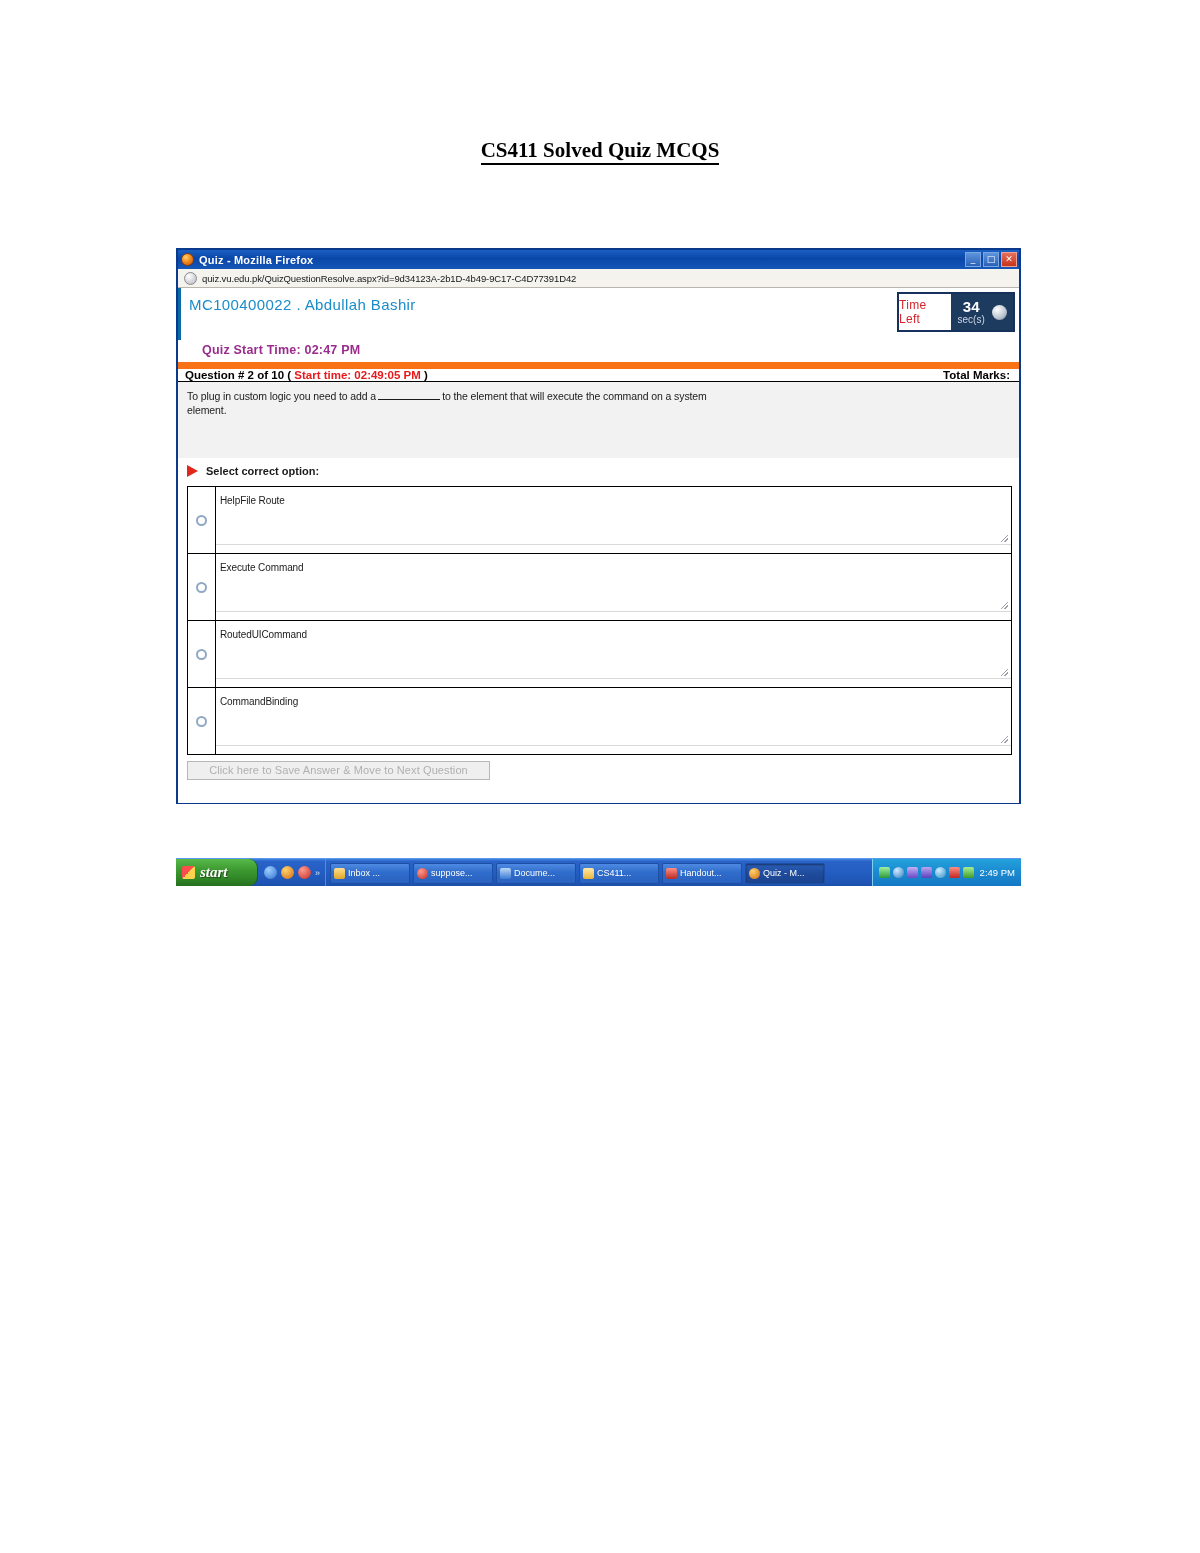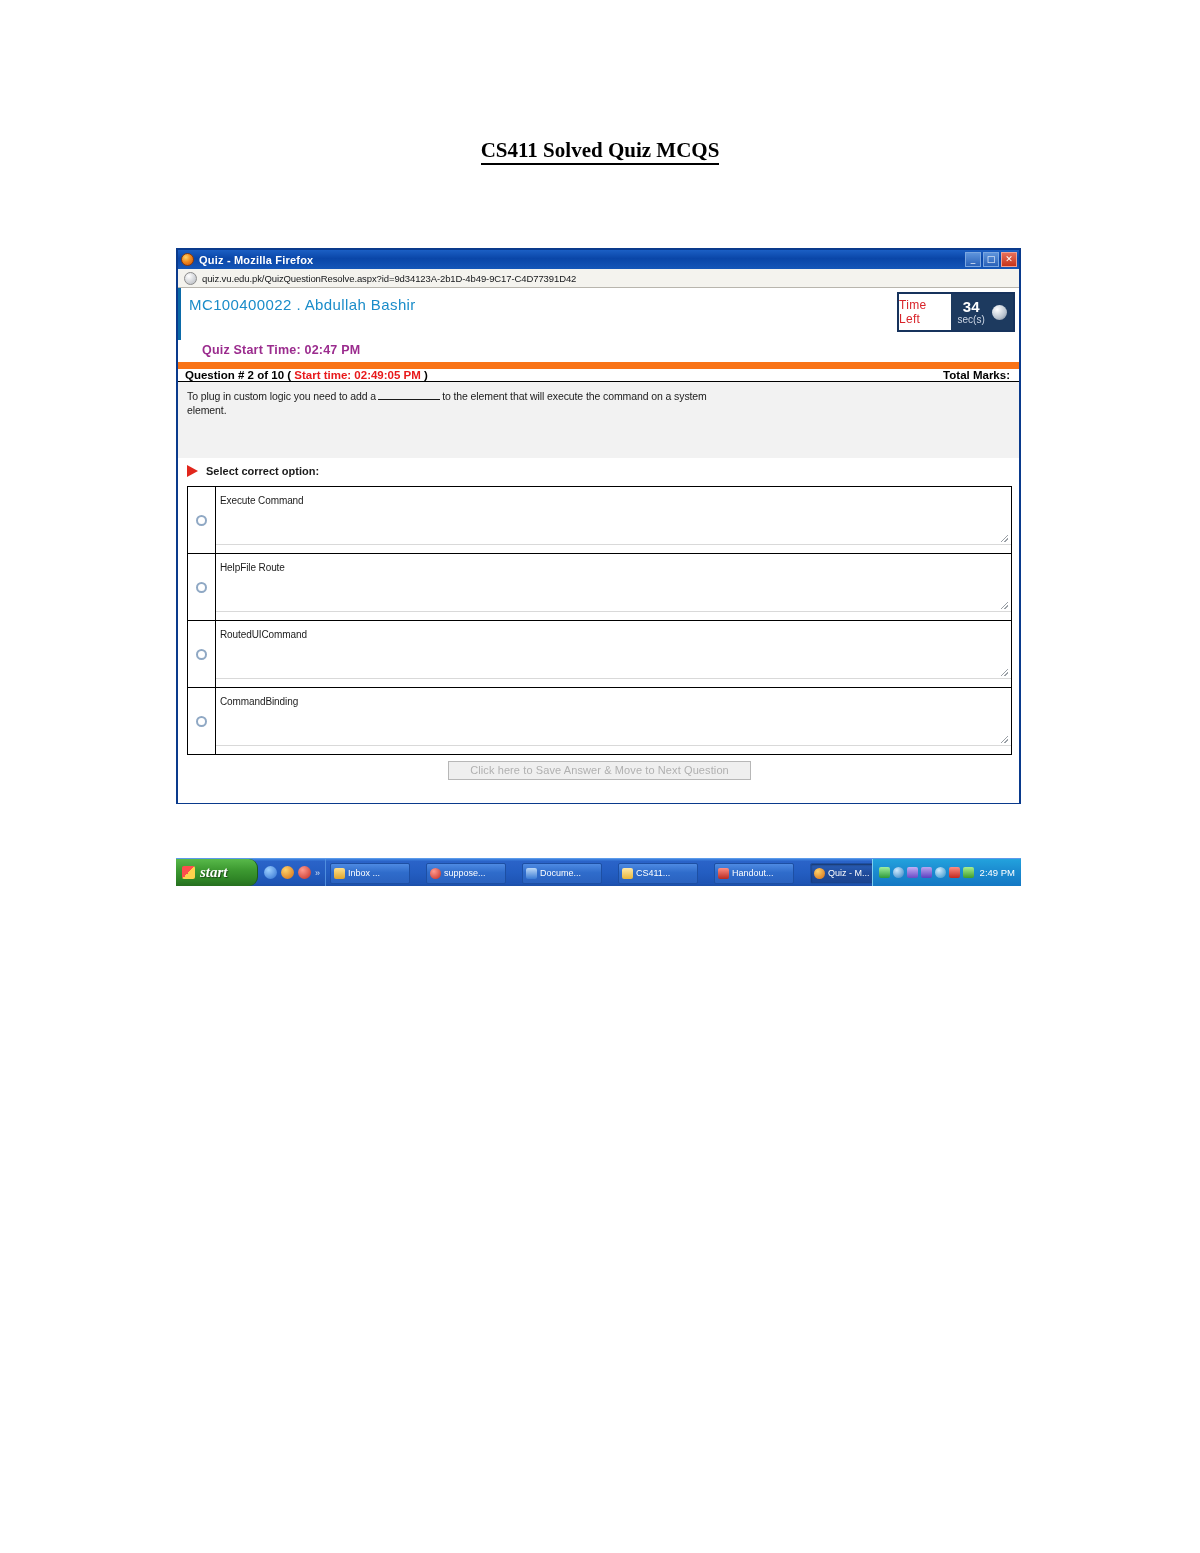--- a/index.html
+++ b/index.html
@@ -313,21 +313,21 @@
   }
   .option-bottom-line {
     position: absolute;
     left: 0; right: 0; bottom: 8px;
     border-bottom: 1px solid #d9d9d9;
   }
 
   .submit-row {
     margin: 6px 7px 0 9px;
     display: flex;
-    justify-content: center;
+    justify-content: flex-start;
   }
   .submit-button {
     width: 303px;
     height: 19px;
     border: 1px solid #b7b7b7;
     background: #efefef;
     color: #b0b0b0;
     font-size: 11px;
     text-align: center;
     line-height: 17px;
@@ -390,21 +390,21 @@
     flex: 0 0 auto;
   }
   .ql-dots {
     color: #cfe0f7;
     font-size: 9px;
     letter-spacing: -1px;
   }
   .task-items {
     display: flex;
     align-items: center;
-    gap: 16px;
+    gap: 3px;
     padding: 14px 4px;
     flex: 1 1 auto;
     box-sizing: border-box;
     overflow: hidden;
   }
   .task-item {
     flex: 0 0 auto;
     width: 80px;
     height: 21px;
     background: linear-gradient(to bottom, #4e8ae2 0%, #2f6ccb 45%, #2a62c0 100%);
@@ -513,32 +513,32 @@
       <span class="select-text">Select correct option:</span>
     </div>
 
     <div class="options-table">
 
       <div class="option-row">
         <div class="option-radio-cell">
           <span class="radio"></span>
         </div>
         <div class="option-text-cell">
-          <span class="option-label">Execute Command</span>
+          <span class="option-label">HelpFile Route</span>
           <span class="option-bottom-line"></span>
           <span class="resize-grip"></span>
         </div>
       </div>
 
       <div class="option-row">
         <div class="option-radio-cell">
           <span class="radio"></span>
         </div>
         <div class="option-text-cell">
-          <span class="option-label">HelpFile Route</span>
+          <span class="option-label">Execute Command</span>
           <span class="option-bottom-line"></span>
           <span class="resize-grip"></span>
         </div>
       </div>
 
       <div class="option-row">
         <div class="option-radio-cell">
           <span class="radio"></span>
         </div>
         <div class="option-text-cell">

